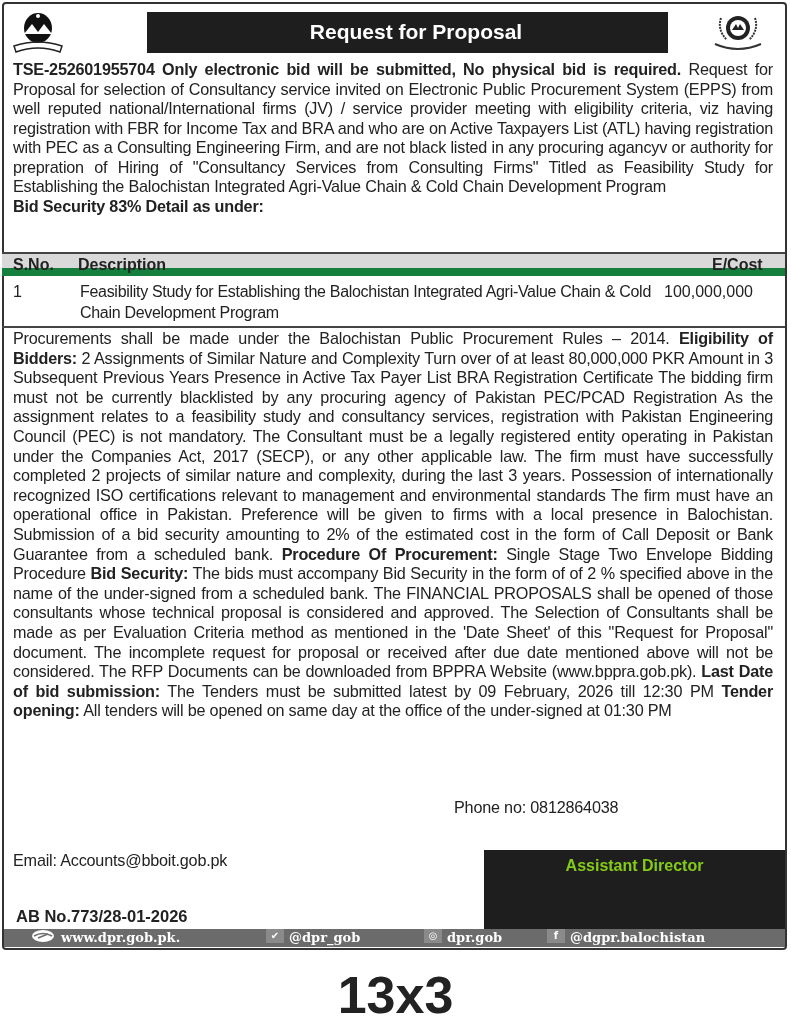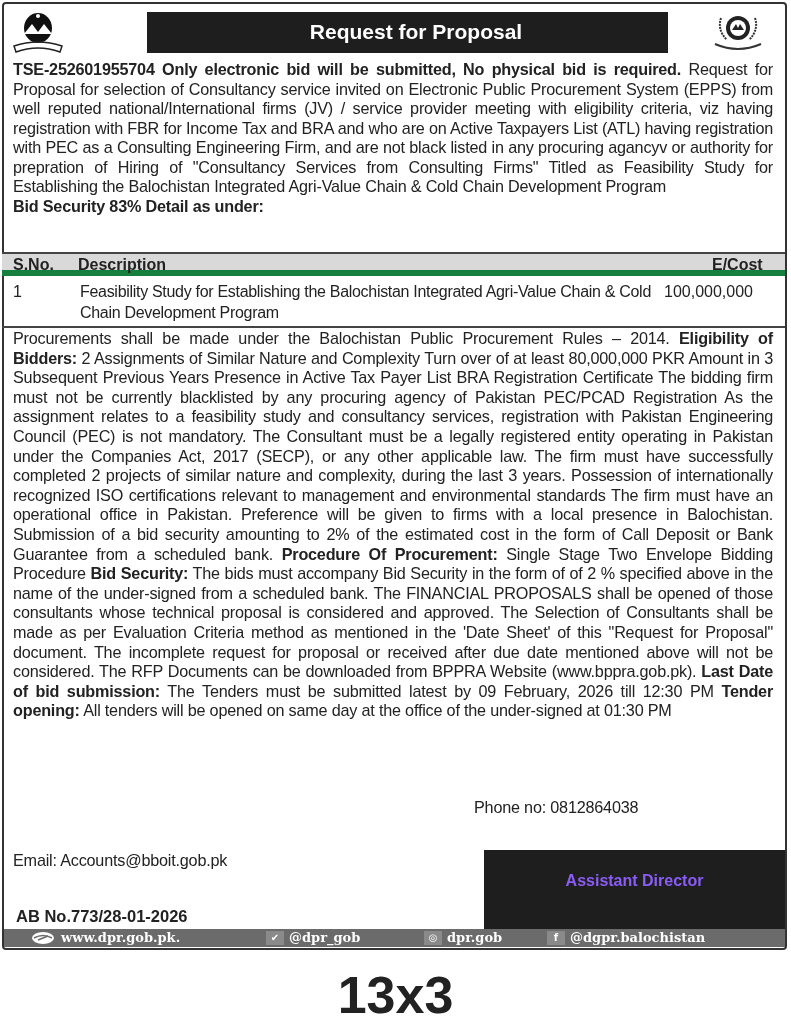--- a/index.html
+++ b/index.html
@@ -4,35 +4,35 @@
 <style>
   html, body { margin: 0; padding: 0; background: #ffffff; }
   body { width: 791px; height: 1024px; position: relative; overflow: hidden; font-family: "Liberation Sans", sans-serif; color: #222; }
   .frame { position: absolute; left: 2px; top: 2px; width: 785px; height: 948px; border: 2px solid #333; border-radius: 4px; box-sizing: border-box; background: #fff; }
   .logo { position: absolute; top: 8px; width: 56px; height: 48px; }
   .logo-left { left: 10px; }
   .logo-right { left: 703px; top: 8px; width: 70px; height: 48px; }
   .title-bar { position: absolute; left: 147px; top: 12px; width: 504px; height: 41px; background: #1e1e1e; color: #fff; font-weight: bold; font-size: 21px; text-align: center; line-height: 39px; padding-left: 17px; }
   .intro { position: absolute; left: 13px; top: 60px; width: 760px; font-size: 16.2px; line-height: 19.5px; text-align: justify; letter-spacing: -0.2px; }
   .intro b { font-weight: bold; }
-  .table-head { position: absolute; left: 2px; top: 252px; width: 783px; height: 24px; background: #d9d9d9; border-top: 2px solid #444; border-bottom: 6px solid #15803d; box-sizing: border-box; font-weight: bold; font-size: 16px; line-height: 21px; }
+  .table-head { position: absolute; left: 2px; top: 252px; width: 783px; height: 24px; background: #d9d9d9; border-top: 2px solid #444; border-bottom: 8px solid #15803d; box-sizing: border-box; font-weight: bold; font-size: 16px; line-height: 21px; }
   .th-sno { position: absolute; left: 11px; }
   .th-desc { position: absolute; left: 76px; }
   .th-cost { position: absolute; left: 710px; }
   .table-row { position: absolute; left: 2px; top: 276px; width: 783px; height: 52px; border-bottom: 2px solid #444; box-sizing: border-box; font-size: 16px; line-height: 21px; }
   .td-sno { position: absolute; left: 11px; top: 5px; }
   .td-desc { position: absolute; left: 42px; top: 5px; width: 590px; letter-spacing: -0.3px; margin-left: 36px; }
   .td-cost { position: absolute; left: 662px; top: 5px; }
   .body-text { position: absolute; left: 13px; top: 329px; width: 760px; font-size: 16.2px; line-height: 19.6px; text-align: justify; letter-spacing: -0.2px; }
   .body-text b { font-weight: bold; }
   .contact-line { position: absolute; left: 13px; font-size: 16.2px; line-height: 19.6px; letter-spacing: -0.2px; }
-  .signature { position: absolute; left: 484px; top: 850px; width: 301px; height: 80px; background: #1e1e1e; color: #8b5cf6; font-weight: bold; font-size: 16px; line-height: 22px; text-align: center; padding-top: 20px; box-sizing: border-box; }
+  .signature { position: absolute; left: 484px; top: 850px; width: 301px; height: 80px; background: #1e1e1e; color: #84cc16; font-weight: bold; font-size: 16px; line-height: 22px; text-align: center; padding-top: 5px; box-sizing: border-box; }
   .ab-no { position: absolute; left: 16px; top: 907px; font-weight: bold; font-size: 16.5px; }
   .footer-bar { position: absolute; left: 4px; top: 929px; width: 781px; height: 18px; background: #6b6b6b; color: #fff; font-family: "DejaVu Serif", serif; font-weight: bold; font-size: 13px; line-height: 18px; white-space: nowrap; }
-  .footer-item { position: absolute; top: 0; display: flex; align-items: center; gap: 5px; }
+  .footer-item { position: absolute; top: 0; display: flex; align-items: flex-start; gap: 5px; }
   .footer-icon { display: inline-block; width: 18px; height: 14px; background: #8a8a8a; color: #fff; font-size: 10px; line-height: 14px; text-align: center; font-family: "DejaVu Sans", sans-serif; }
   .globe-icon { width: 26px; height: 14px; background: transparent; }
   .size-label { position: absolute; left: 0; top: 965px; width: 791px; text-align: center; font-weight: bold; font-size: 52px; line-height: 60px; color: #222; }
 </style>
 </head>
 <body>
 
 <div class="frame"></div>
 
 <svg class="logo logo-left" viewBox="0 0 56 48">
@@ -67,21 +67,21 @@
 <div class="table-row">
   <span class="td-sno">1</span>
   <span class="td-desc">Feasibility Study for Establishing the Balochistan Integrated Agri-Value Chain &amp; Cold Chain Development Program</span>
   <span class="td-cost">100,000,000</span>
 </div>
 
 <div class="body-text">
   <span>Procurements shall be made under the Balochistan Public Procurement Rules – 2014. </span><b>Eligibility of Bidders:</b><span> 2 Assignments of Similar Nature and Complexity Turn over of at least 80,000,000 PKR Amount in 3 Subsequent Previous Years Presence in Active Tax Payer List BRA Registration Certificate The bidding firm must not be currently blacklisted by any procuring agency of Pakistan PEC/PCAD Registration As the assignment relates to a feasibility study and consultancy services, registration with Pakistan Engineering Council (PEC) is not mandatory. The Consultant must be a legally registered entity operating in Pakistan under the Companies Act, 2017 (SECP), or any other applicable law. The firm must have successfully completed 2 projects of similar nature and complexity, during the last 3 years. Possession of internationally recognized ISO certifications relevant to management and environmental standards The firm must have an operational office in Pakistan. Preference will be given to firms with a local presence in Balochistan. Submission of a bid security amounting to 2% of the estimated cost in the form of Call Deposit or Bank Guarantee from a scheduled bank. </span><b>Procedure Of Procurement:</b><span> Single Stage Two Envelope Bidding Procedure </span><b>Bid Security:</b><span> The bids must accompany Bid Security in the form of  of 2 % specified above in the name of the under-signed from a scheduled bank. The FINANCIAL PROPOSALS shall be opened of those consultants whose technical proposal is considered and approved. The Selection of Consultants shall be made as per Evaluation Criteria method as mentioned in the 'Date Sheet' of this "Request for Proposal" document. The incomplete request for proposal or received after due date mentioned above will not be considered. The RFP Documents can be downloaded from BPPRA Website (www.bppra.gob.pk). </span><b>Last Date of bid submission:</b><span> The Tenders must be submitted latest by 09 February, 2026 till 12:30 PM  </span><b>Tender opening:</b><span> All tenders will be opened on same day at the office of the under-signed at 01:30 PM</span>
 </div>
 
-<div class="contact-line" style="left:454px; top:798px;margin-left:20px;">Phone no: 0812864038</div>
+<div class="contact-line" style="left:454px; top:798px;">Phone no: 0812864038</div>
 <div class="contact-line" style="top:818px;margin-top:33px;">Email: Accounts@bboit.gob.pk</div>
 
 <div class="signature">
   <div>Assistant Director</div>
 </div>
 
 <div class="ab-no">AB No.773/28-01-2026</div>
 
 <div class="footer-bar">
   <div class="footer-item" style="left:26px;">

